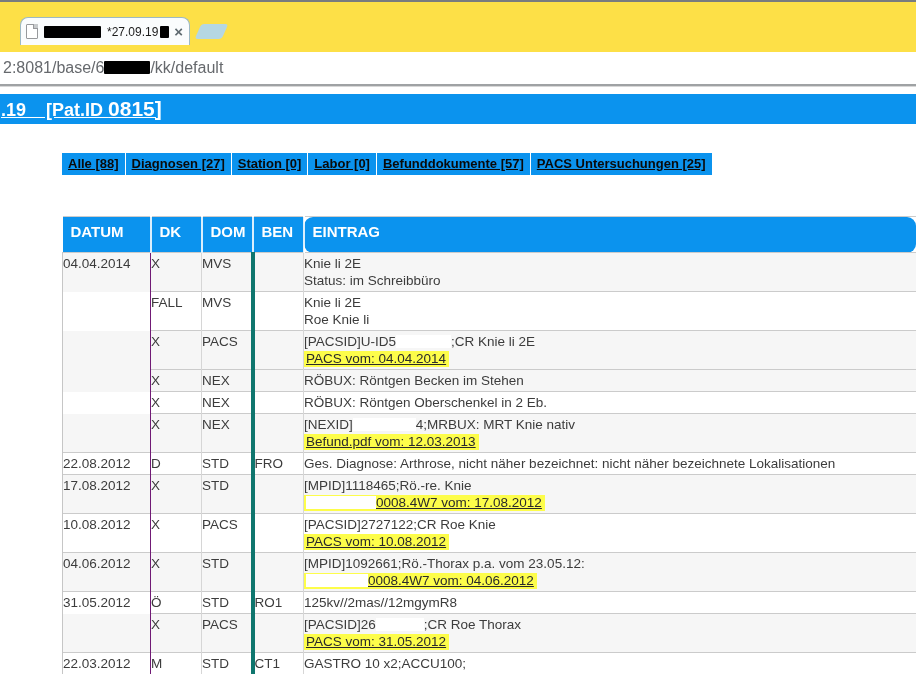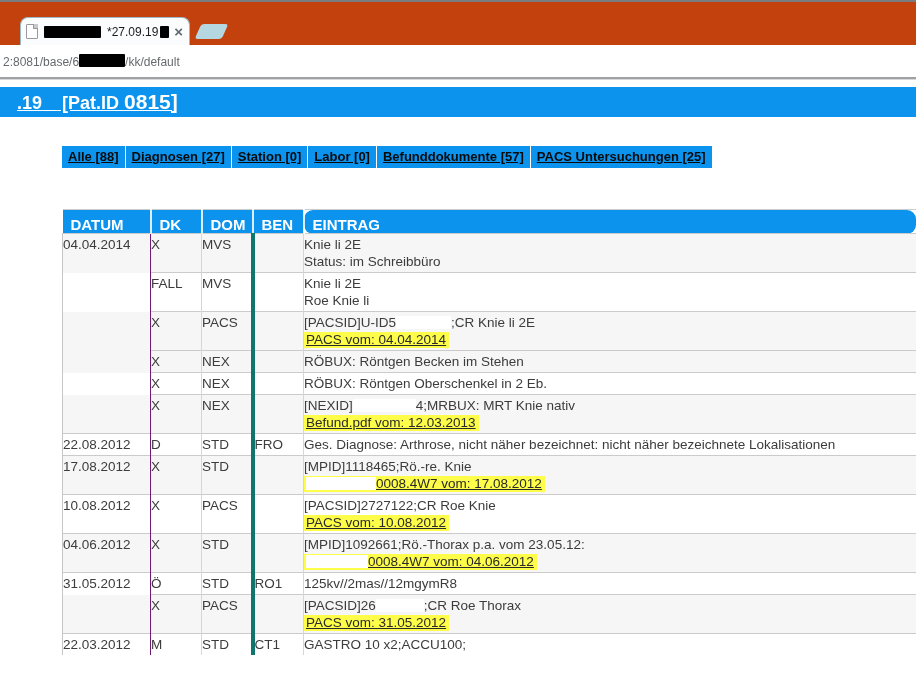--- a/index.html
+++ b/index.html
@@ -3,62 +3,62 @@
 <meta charset="utf-8">
 <style>
   html,body{margin:0;padding:0;}
   body{
     width:916px;height:682px;overflow:hidden;background:#ffffff;
     font-family:"Liberation Sans", sans-serif;
     -webkit-font-smoothing:antialiased;
   }
   
   .top-edge{height:2px;background:#797c7e;}
-  .tabbar{position:relative;height:43px;background:#c2410c;}
+  .tabbar{position:relative;height:50px;background:#fde047;}
   .tab{
     position:absolute;left:20px;top:15px;width:170px;height:28px;
     background:#fafcfd;border:1px solid #9db9c4;border-bottom:none;
     border-radius:8px 8px 0 0;box-sizing:border-box;
     display:flex;align-items:center;padding:0 6px 0 5px;
   }
   .favicon{width:10px;height:13px;background:#fff;border:1px solid #97999c;border-radius:1px;position:relative;flex:0 0 auto;}
   .favicon:after{content:"";position:absolute;top:-1px;right:-1px;width:4px;height:4px;background:#c7cacc;border-left:1px solid #97999c;border-bottom:1px solid #97999c;}
   .bredact{display:inline-block;background:#000;height:12px;vertical-align:-1px;border-radius:1px;}
   .tab-title{font-size:12px;color:#1b1b1b;margin:0 2px 0 6px;white-space:nowrap;}
   .tab-close{margin-left:auto;font-size:15px;line-height:15px;color:#5f6a70;font-weight:bold;cursor:default;}
   .newtab{position:absolute;left:198px;top:22px;width:27px;height:15px;background:#b5d7e2;border-radius:3px;transform:skewX(-24deg);}
   .urlbar{height:32px;background:#ffffff;display:flex;align-items:center;}
-  .url-text{font-size:12px;color:#66696d;padding-left:3px;white-space:nowrap;}
+  .url-text{font-size:16px;color:#66696d;padding-left:3px;white-space:nowrap;}
   .url-text .bredact{height:13px;width:46px;vertical-align:-1px;}
   .chrome-sep1{height:2px;background:#9fa2a4;}
   .chrome-sep2{height:1px;background:#d7d7d7;}
   
   .band{
     margin-top:7px;height:30px;background:var(--accent,#0b93ee);
     display:flex;align-items:center;
   }
   .band-link{
     color:#ffffff;font-weight:bold;font-size:18px;text-decoration:underline;
-    padding-left:17px;white-space:pre;cursor:pointer;
+    padding-left:1px;white-space:pre;cursor:pointer;
   }
   .band-id{font-size:21px;}
   
   .filters{margin:29px 0 0 62px;display:flex;gap:1px;}
   .fbtn{
     background:var(--accent,#0b93ee);color:#0a0a0a;font-weight:bold;font-size:13px;
     text-decoration:underline;padding:3px 6px 4px 6px;white-space:nowrap;cursor:pointer;
   }
   
   table.rec{
     margin:41px 0 0 62px;width:854px;border-collapse:collapse;table-layout:fixed;
     border-top:1px solid #cccccc;
   }
   table.rec th{
     background:var(--accent,#0b93ee);color:#ffffff;text-align:left;
-    font-size:15px;font-weight:bold;padding:6px 0 0 8px;height:17px;
+    font-size:15px;font-weight:bold;padding:6px 0 12px 8px;height:17px;
     border-right:2px solid rgba(255,255,255,0.85);
   }
   table.rec th:last-child{border-right:none;border-radius:9px;}
   table.rec td{
     font-size:13.5px;color:#3c3c3c;line-height:17px;padding:2px 0;
     vertical-align:top;border-top:1px solid #cbcbcb;overflow:hidden;white-space:nowrap;
   }
   tr.odd td{background:#f6f6f6;}
   tr.even td{background:#ffffff;}
   td.c-date{padding-left:7px;border-left:1px solid #c6c6c6;border-right:1px solid #701a75;}

